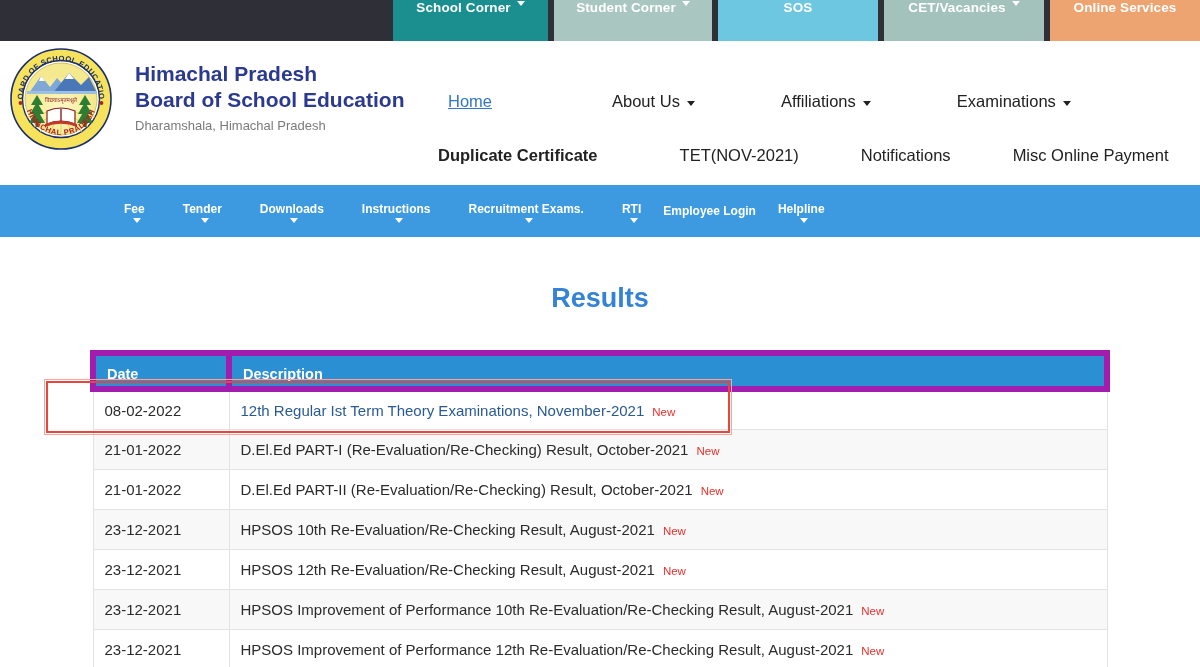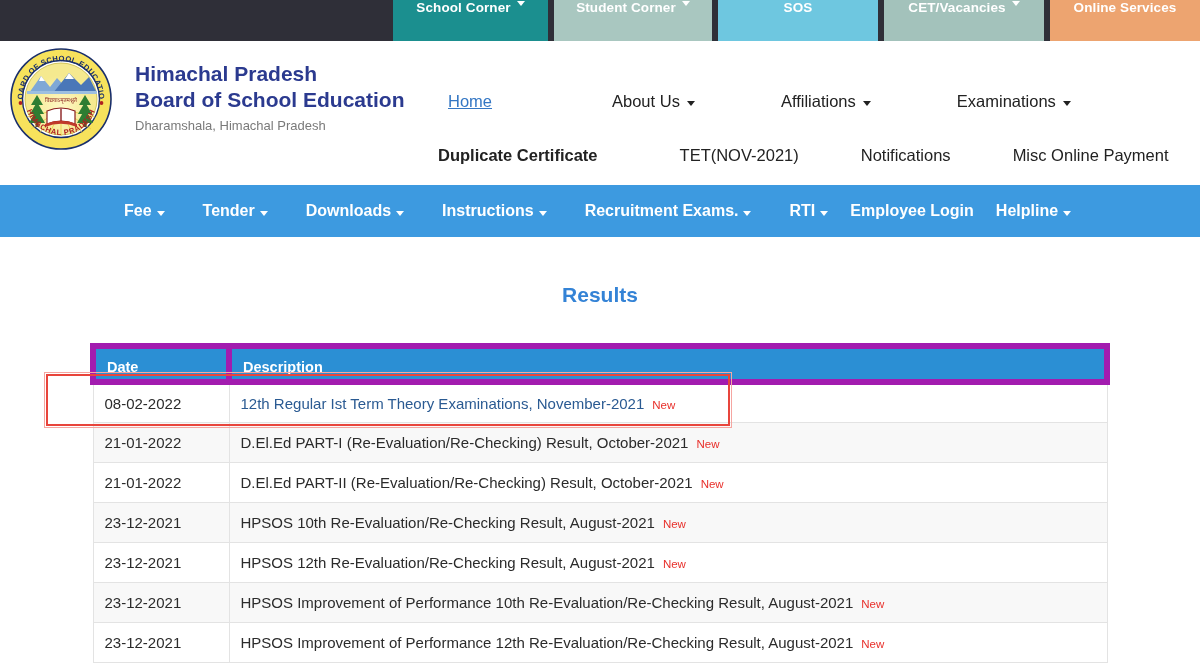--- a/index.html
+++ b/index.html
@@ -114,45 +114,46 @@
   
   .bluebar {
     height: 52px;
     background: #3d9ae0;
     display: flex;
     align-items: center;
     padding-left: 124px;
   }
   .bluebar-item {
     color: #ffffff;
-    font-size: 16px;
+    font-size: 12px;
     font-weight: bold;
     white-space: nowrap;
     display: inline-flex;
     align-items: center;
     margin-right: 38px;
+    flex-direction: column;
   }
   .bluebar-item:last-child { margin-right: 0; }
   .blue-caret {
     display: inline-block;
     width: 0; height: 0;
     border-left: 4.5px solid transparent;
     border-right: 4.5px solid transparent;
     border-top: 5.5px solid #ffffff;
     margin-left: 5px;
     position: relative;
     top: 2px;
   }
 
   
   .content { position: relative; }
   .page-title {
     text-align: center;
     color: #3483d6;
-    font-size: 21px;
+    font-size: 27px;
     font-weight: bold;
     margin-top: 46px;
   }
 
   .table-wrap {
     margin: 36px auto 0 auto;
     width: 1020px;
     position: relative;
   }
   table.results {

